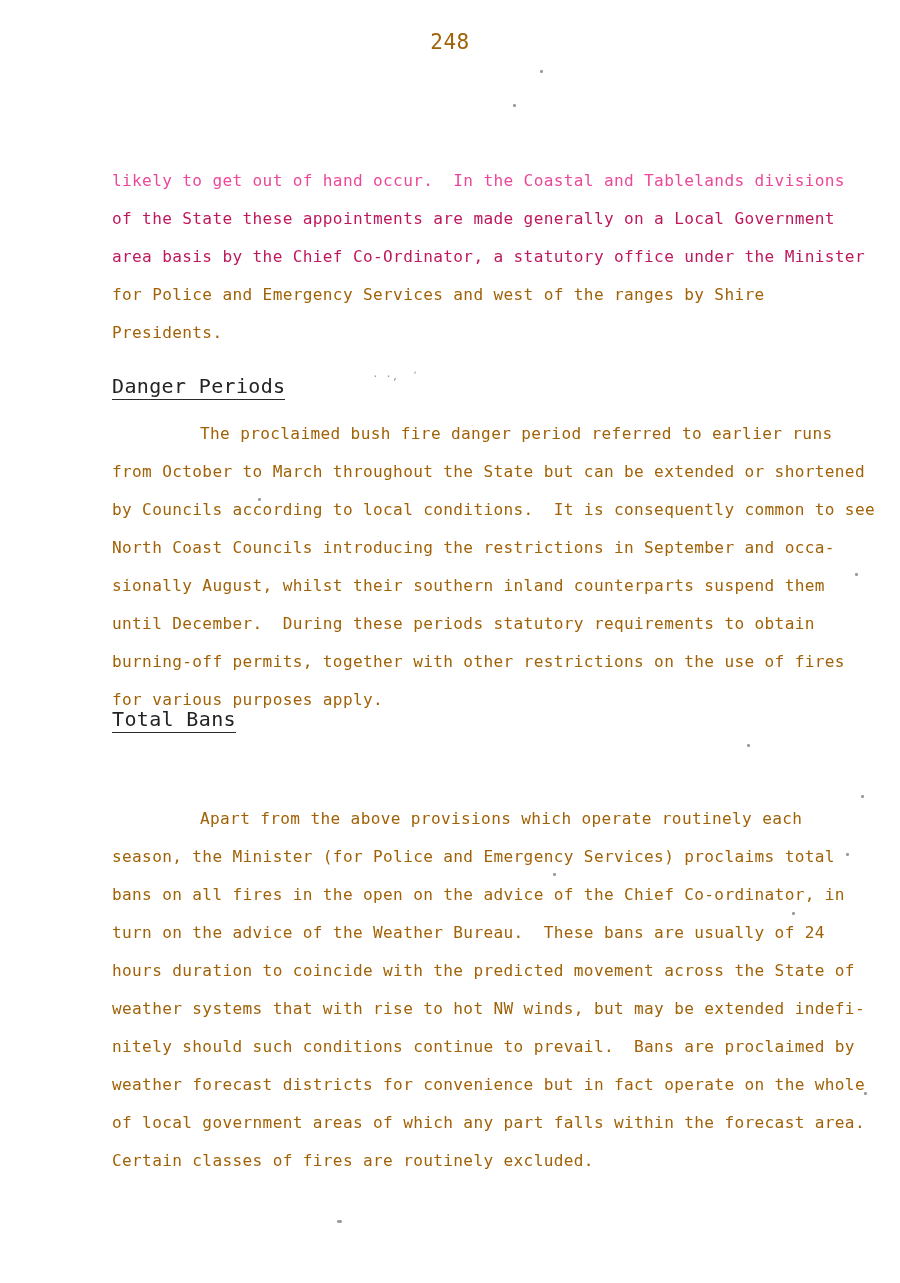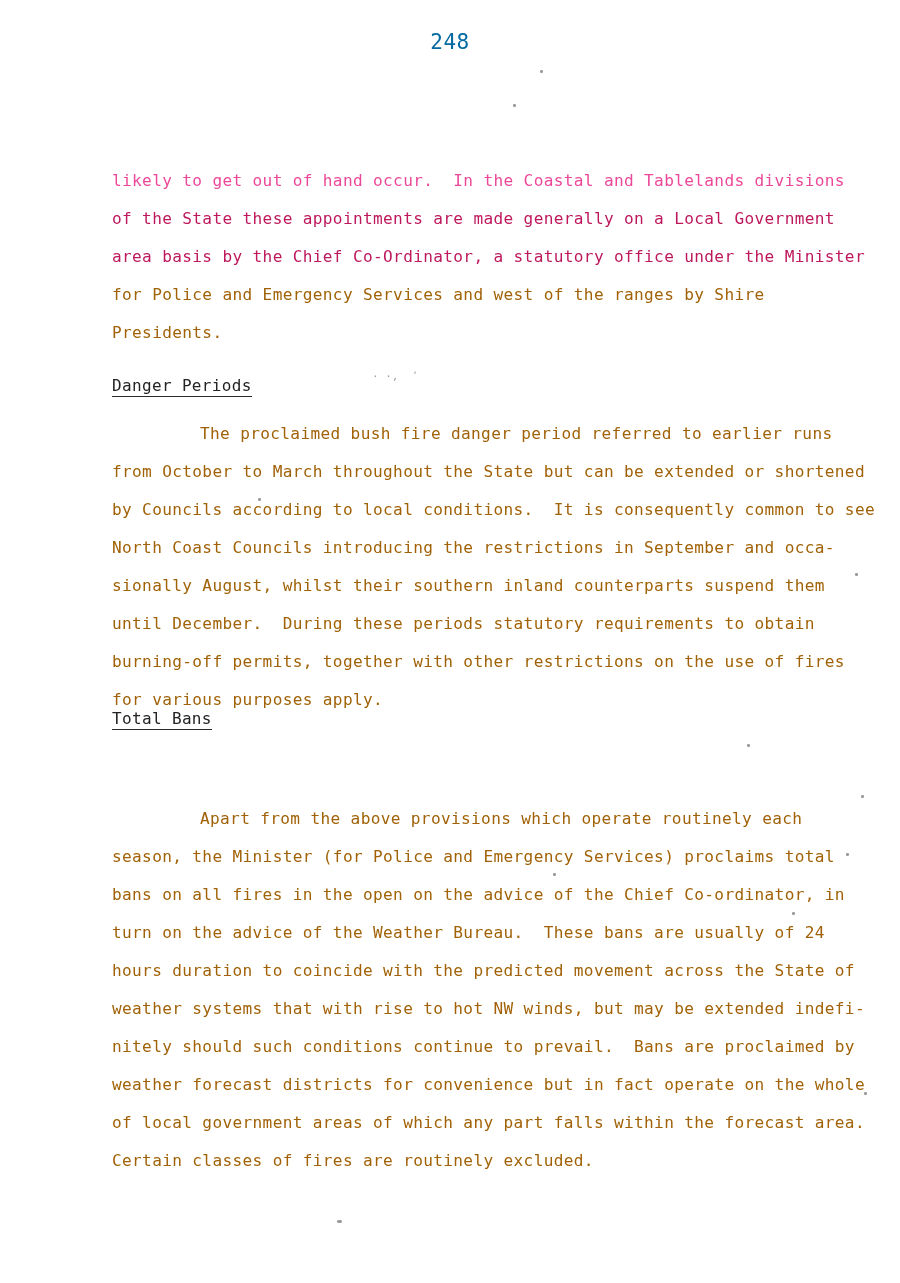--- a/index.html
+++ b/index.html
@@ -18,21 +18,21 @@
   }
   .page-number {
     position: absolute;
     top: 30px;
     left: 0;
     width: 900px;
     text-align: center;
     font-family: "DejaVu Sans Mono", monospace;
     font-size: 21px;
     letter-spacing: 0.5px;
-    color: #0369a1;
+    color: #a16207;
   }
   .body-block {
     position: absolute;
     left: 112px;
     width: 740px;
   }
   .line {
     font-family: "DejaVu Sans Mono", monospace;
     font-size: 16.1px;
     line-height: 38px;
@@ -42,21 +42,21 @@
     letter-spacing: 0.35px;
   }
   .line.faint {
     color: #be185d;
   }
   .line.fainter {
     color: #ec4899;
   }
   .heading {
     font-family: "DejaVu Sans Mono", monospace;
-    font-size: 16px;
+    font-size: 20px;
     line-height: 38px;
     height: 38px;
     white-space: pre;
     color: #232323;
     letter-spacing: 0.35px;
   }
   .heading span.u {
     border-bottom: 1.5px solid #2a2a2a;
     padding-bottom: 1px;
   }

